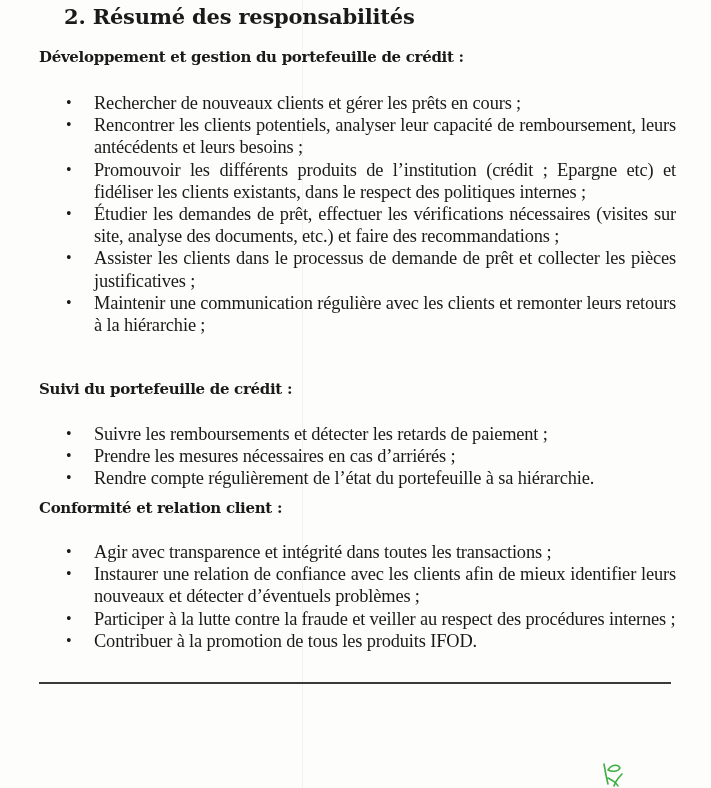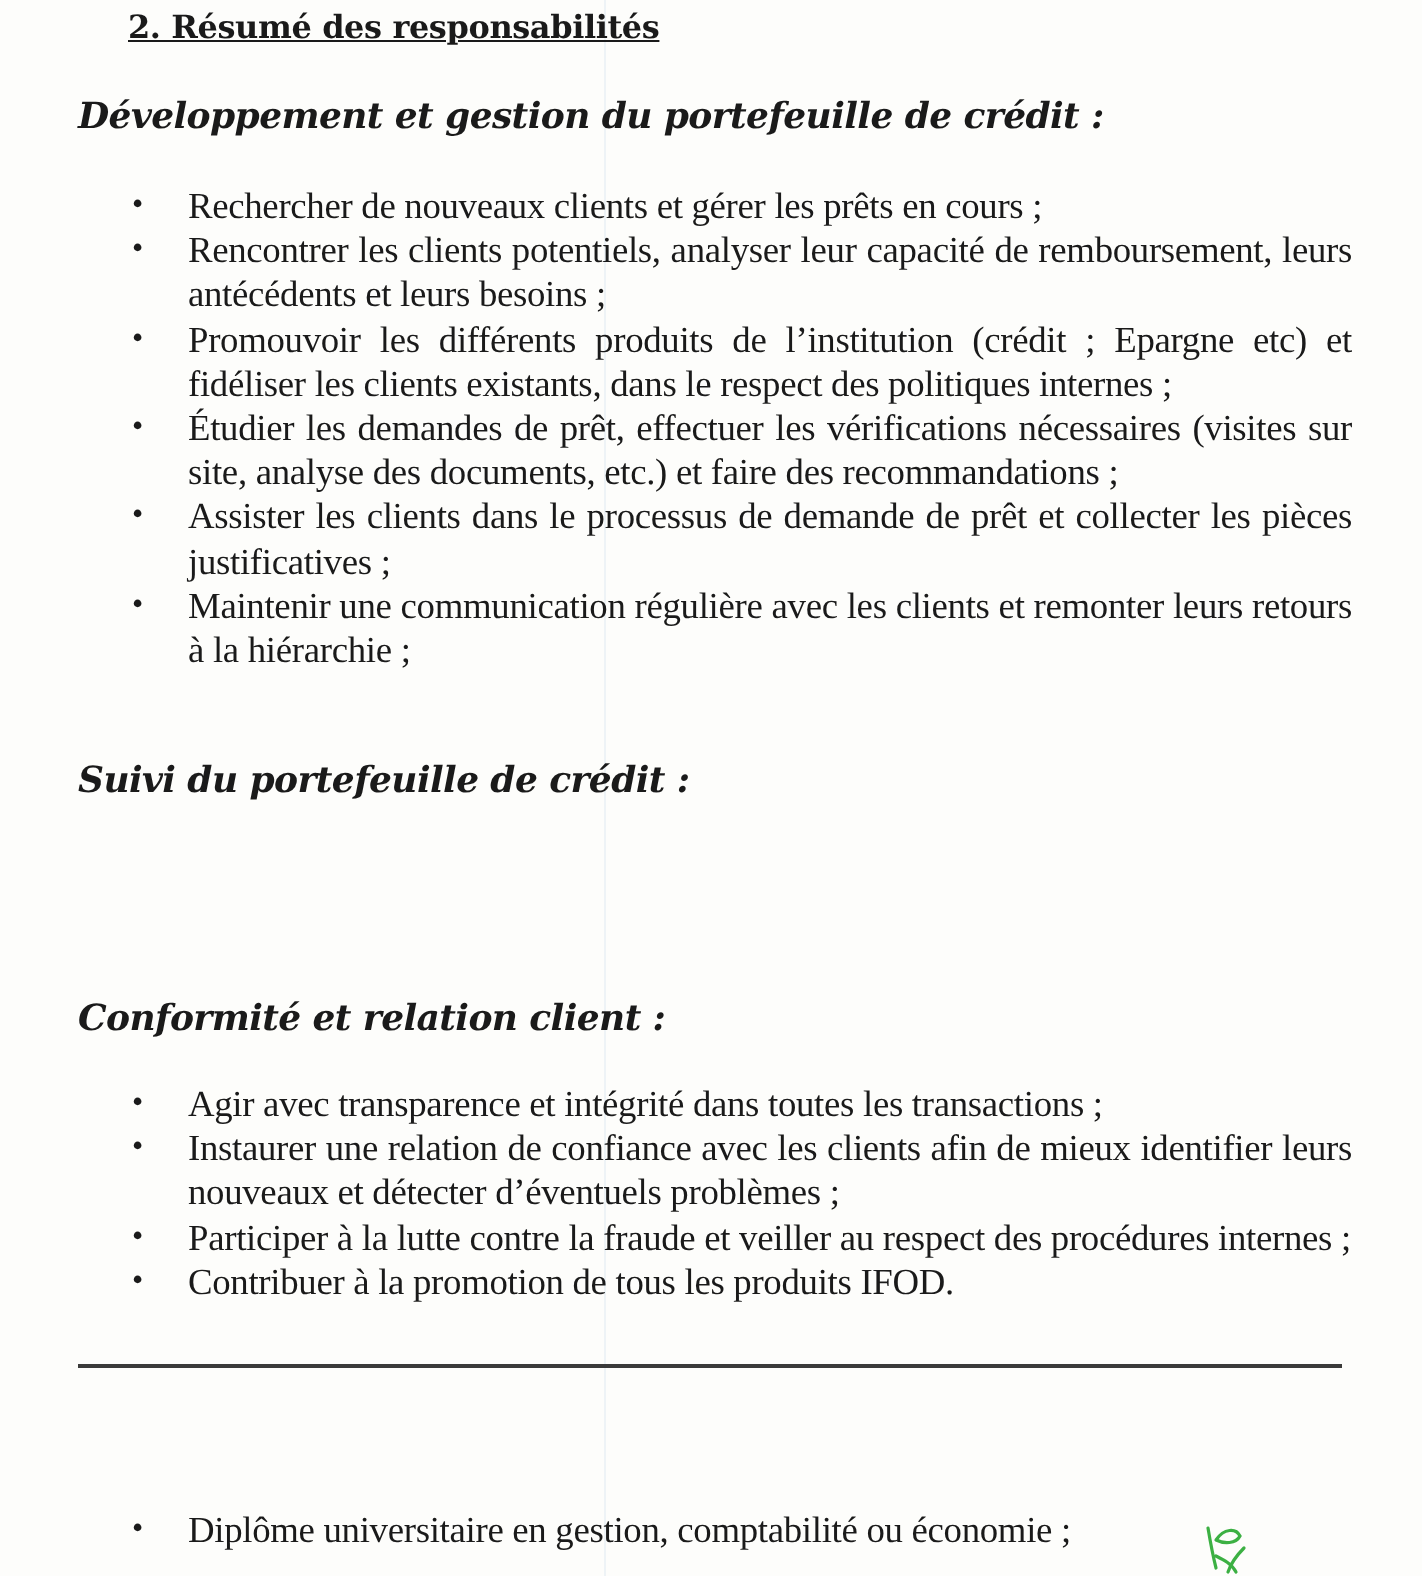--- a/index.html
+++ b/index.html
@@ -6,29 +6,27 @@
   body {
     width: 711px; height: 788px; overflow: hidden;
     background: #fdfdfb;
     font-family: "DejaVu Serif", "Liberation Serif", serif;
     color: #1a1a1a;
     position: relative;
   }
   .page { position: absolute; left: 0; top: 0; width: 711px; height: 788px; }
   .h2 {
     position: absolute; left: 64px; top: 4px;
-    font-family: "DejaVu Serif", serif; font-weight: bold; font-size: 16px;
+    font-family: "DejaVu Serif", serif; font-weight: bold; font-size: 21px;
     letter-spacing: -0.2px;
-    text-decoration: underline;
   }
   .h3 {
     position: absolute; left: 39px;
-    font-family: "DejaVu Serif", serif; font-weight: bold; font-size: 18px;
+    font-family: "DejaVu Serif", serif; font-weight: bold; font-size: 15px;
     letter-spacing: -0.3px;
-    font-style: italic;
   }
   ul.blist {
     position: absolute; left: 62px; width: 610px; margin: 4px; padding: 0;
     list-style: none;
     font-family: "Liberation Serif", serif; font-size: 18.4px; line-height: 22.2px;
     letter-spacing: -0.15px;
   }
   ul.blist li { position: relative; padding-left: 28px; text-align: justify; }
   ul.blist li::before {
     content: "\2022"; position: absolute; left: 0; top: 0; font-size: 16px;
@@ -57,31 +55,33 @@
   <ul class="blist" style="top:88px">
     <li>Rechercher de nouveaux clients et gérer les prêts en cours ;</li>
     <li>Rencontrer les clients potentiels, analyser leur capacité de remboursement, leurs antécédents et leurs besoins ;</li>
     <li>Promouvoir les différents produits de l’institution (crédit ; Epargne etc) et fidéliser les clients existants, dans le respect des politiques internes ;</li>
     <li>Étudier les demandes de prêt, effectuer les vérifications nécessaires (visites sur site, analyse des documents, etc.) et faire des recommandations ;</li>
     <li>Assister les clients dans le processus de demande de prêt et collecter les pièces justificatives ;</li>
     <li>Maintenir une communication régulière avec les clients et remonter leurs retours à la hiérarchie ;</li>
   </ul>
 
   <div class="h3" style="top:380px">Suivi du portefeuille de crédit :</div>
+  <ul class="blist" style="top:419px">
+    <li>Suivre les remboursements et détecter les retards de paiement ;</li>
+    <li>Prendre les mesures nécessaires en cas d’arriérés ;</li>
+    <li>Rendre compte régulièrement de l’état du portefeuille à sa hiérarchie.</li>
+  </ul>
 
   <div class="h3" style="top:499px">Conformité et relation client :</div>
   <ul class="blist" style="top:537px">
     <li>Agir avec transparence et intégrité dans toutes les transactions ;</li>
     <li>Instaurer une relation de confiance avec les clients afin de mieux identifier leurs nouveaux et détecter d’éventuels problèmes ;</li>
     <li>Participer à la lutte contre la fraude et veiller au respect des procédures internes ;</li>
     <li>Contribuer à la promotion de tous les produits IFOD.</li>
   </ul>
 
   <div class="rule"></div>
 
-  <ul class="blist" style="top:750px">
-    <li>Diplôme universitaire en gestion, comptabilité ou économie ;</li>
-  </ul>
 
   <svg class="mark" viewBox="0 0 28 28">
     <path d="M4 4 C5 10 6 16 8 24 M8 10 C12 4 18 4 20 8 C18 12 12 12 8 10 M8 18 C12 20 16 22 18 26 M14 26 C16 20 20 16 22 14" fill="none" stroke="#3cb043" stroke-width="1.6" stroke-linecap="round"></path>
   </svg>
 </div>
 
 </body></html>

